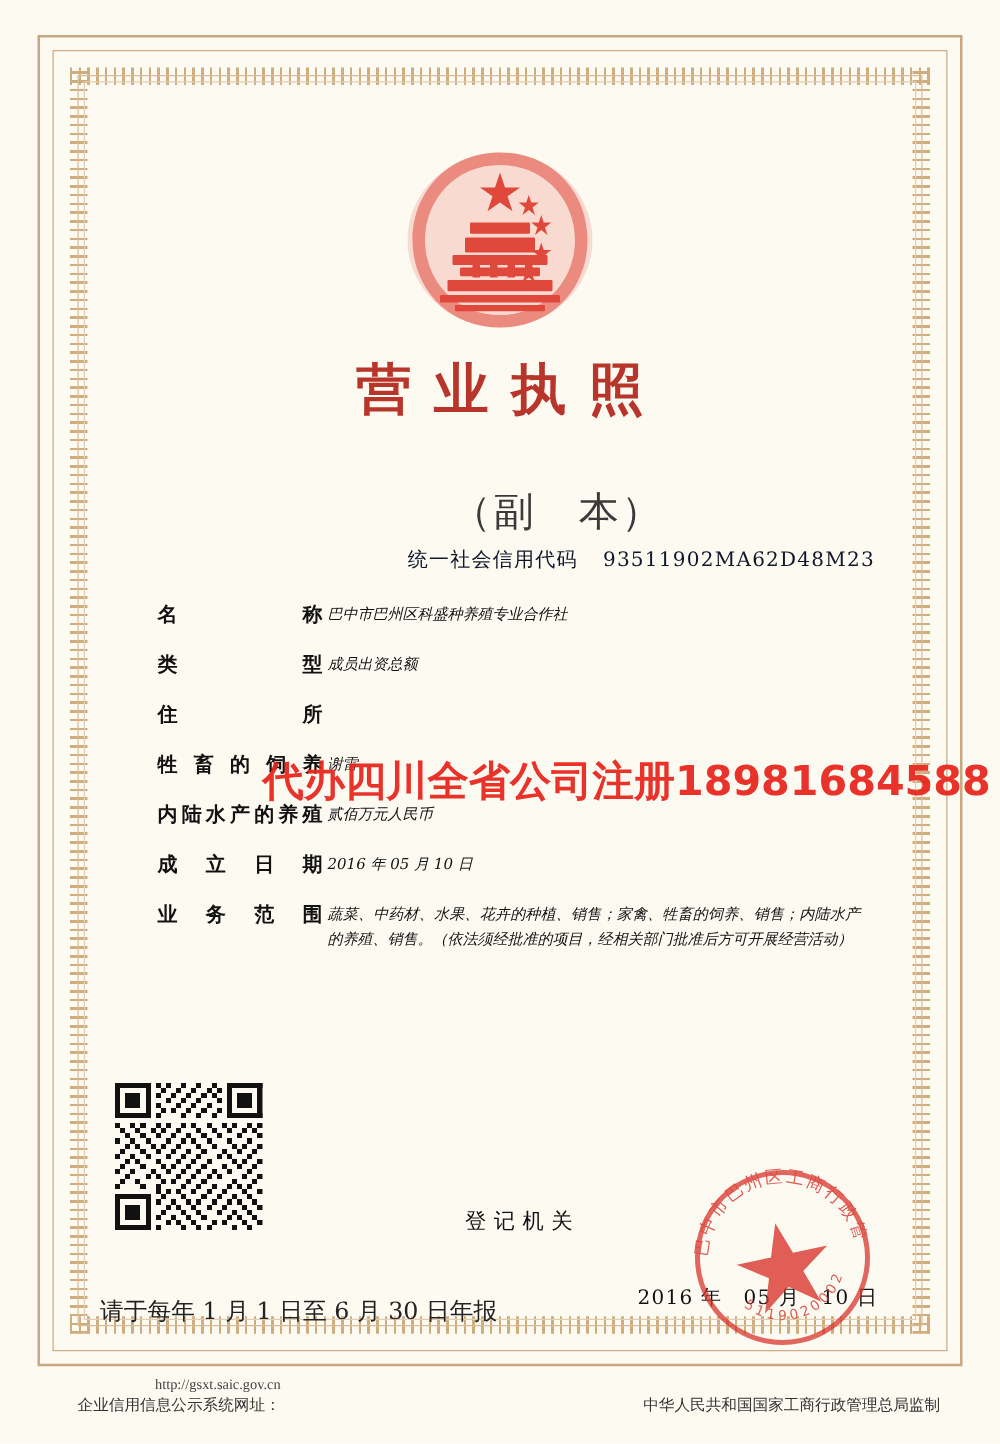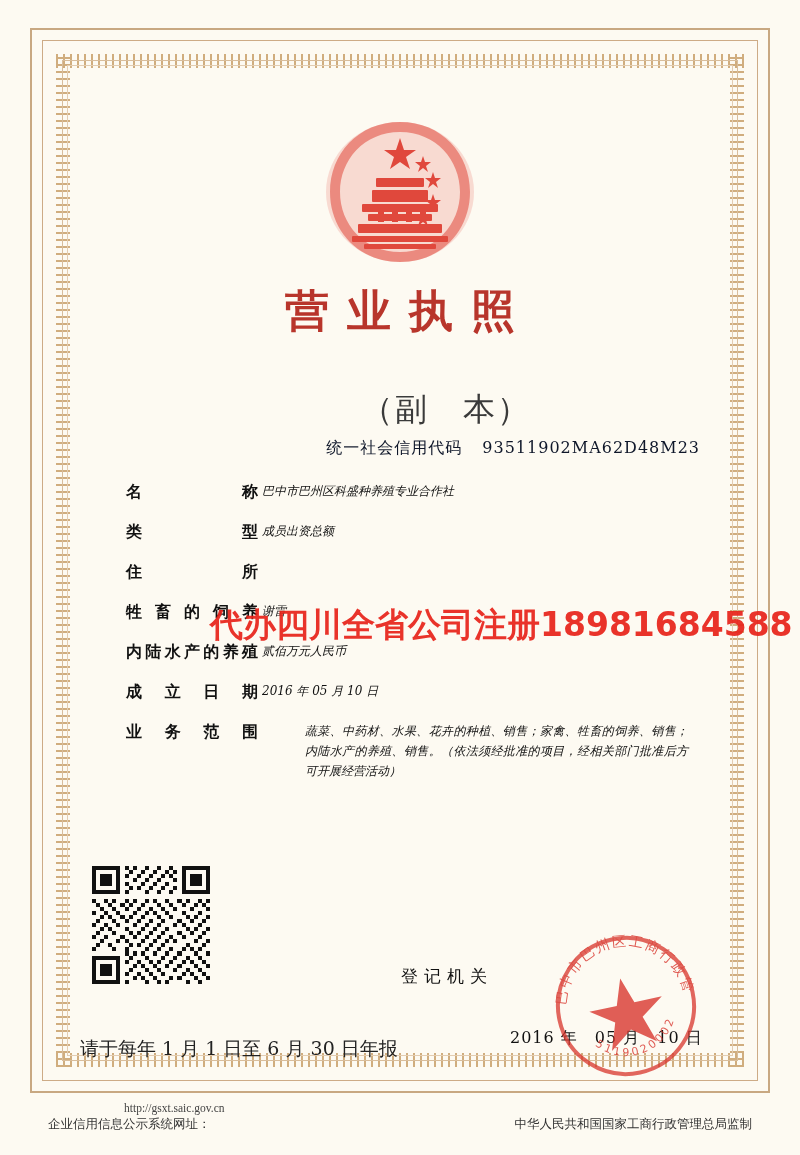--- a/index.html
+++ b/index.html
@@ -139,21 +139,20 @@
     flex: 1;
     font-family: "DejaVu Serif", serif;
     font-size: 12px;
     color: #111;
     line-height: 1.65;
     padding-left: 4px;
     font-style: italic;
   }
   .row-scope .row-value {
     text-align: justify;
-    margin-left: 43px;
   }
 
   
   .watermark {
     position: absolute;
     top: 603px;
     left: 210px;
     font-family: "DejaVu Sans", sans-serif;
     font-size: 33px;
     font-weight: bold;
@@ -174,21 +173,20 @@
 
   
   .registry {
     position: absolute;
     left: 372px;
     top: 965px;
     font-family: Liberation Serif, serif;
     font-size: 17px;
     letter-spacing: 6px;
     color: #111;
-    margin-left: 29px;
   }
   .issue-date {
     position: absolute;
     left: 510px;
     top: 1028px;
     font-family: "DejaVu Serif", serif;
     font-size: 16px;
     color: #111;
     letter-spacing: 1px;
   }
@@ -231,20 +229,21 @@
   .footer-url {
     font-family: "Liberation Serif", serif;
     font-size: 11.5px;
     color: #444;
     margin-left: 76px;
     margin-bottom: 2px;
   }
   .footer-left-row {
     display: flex;
     align-items: flex-end;
+    justify-content: flex-end;
   }
   .footer-label {
     white-space: nowrap;
   }
   .footer-right {
     white-space: nowrap;
     margin-top: 20px;
   }
 </style>
 </head>

